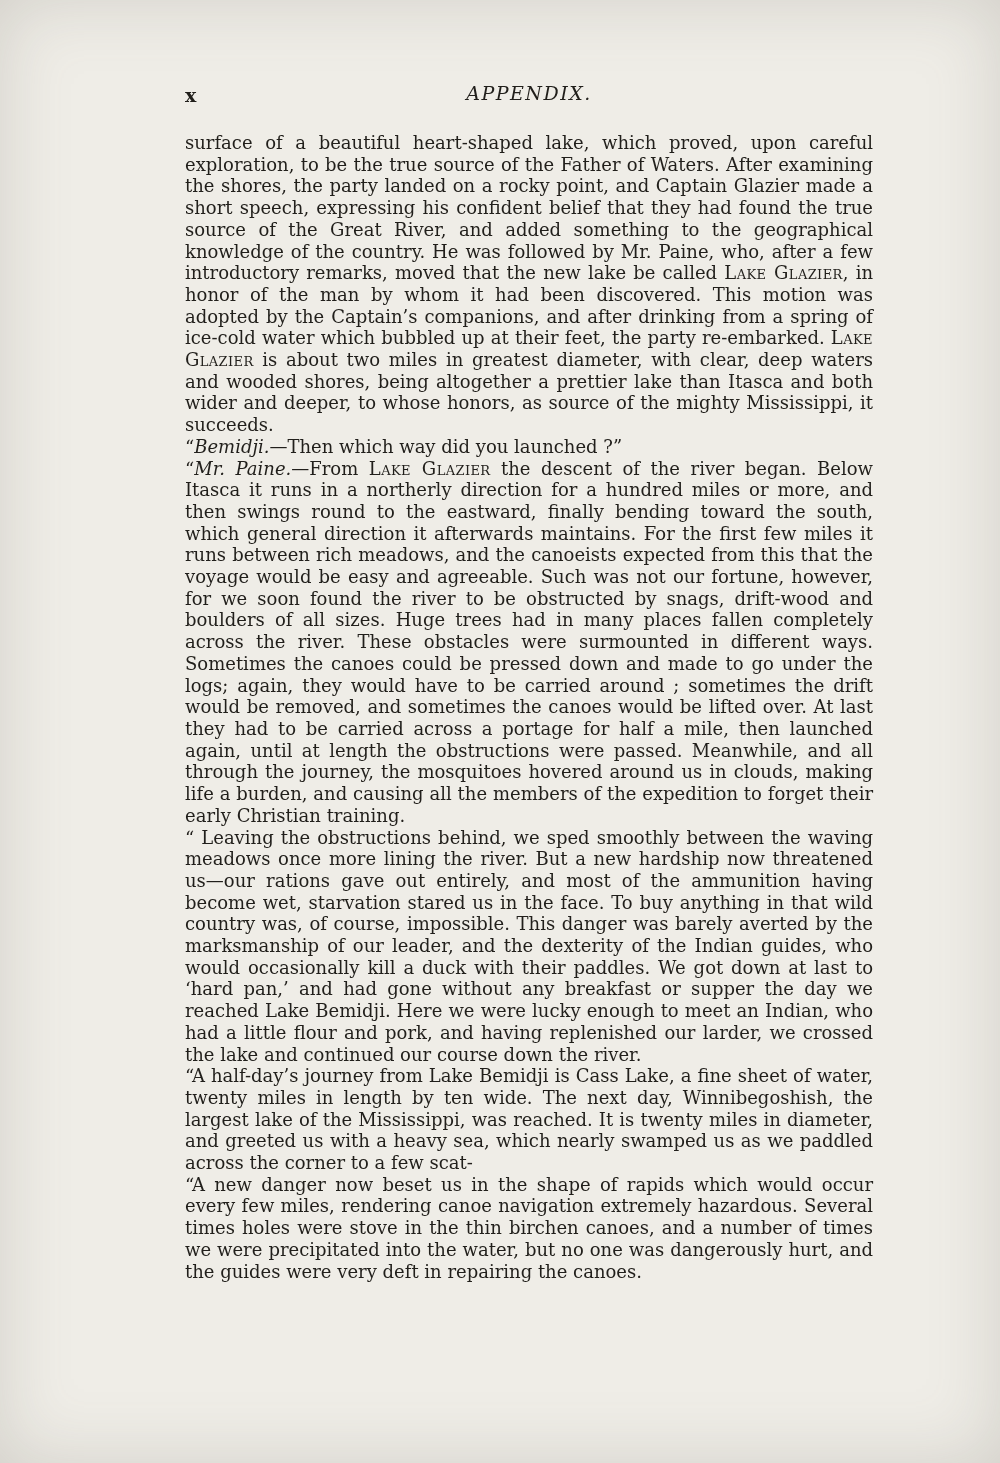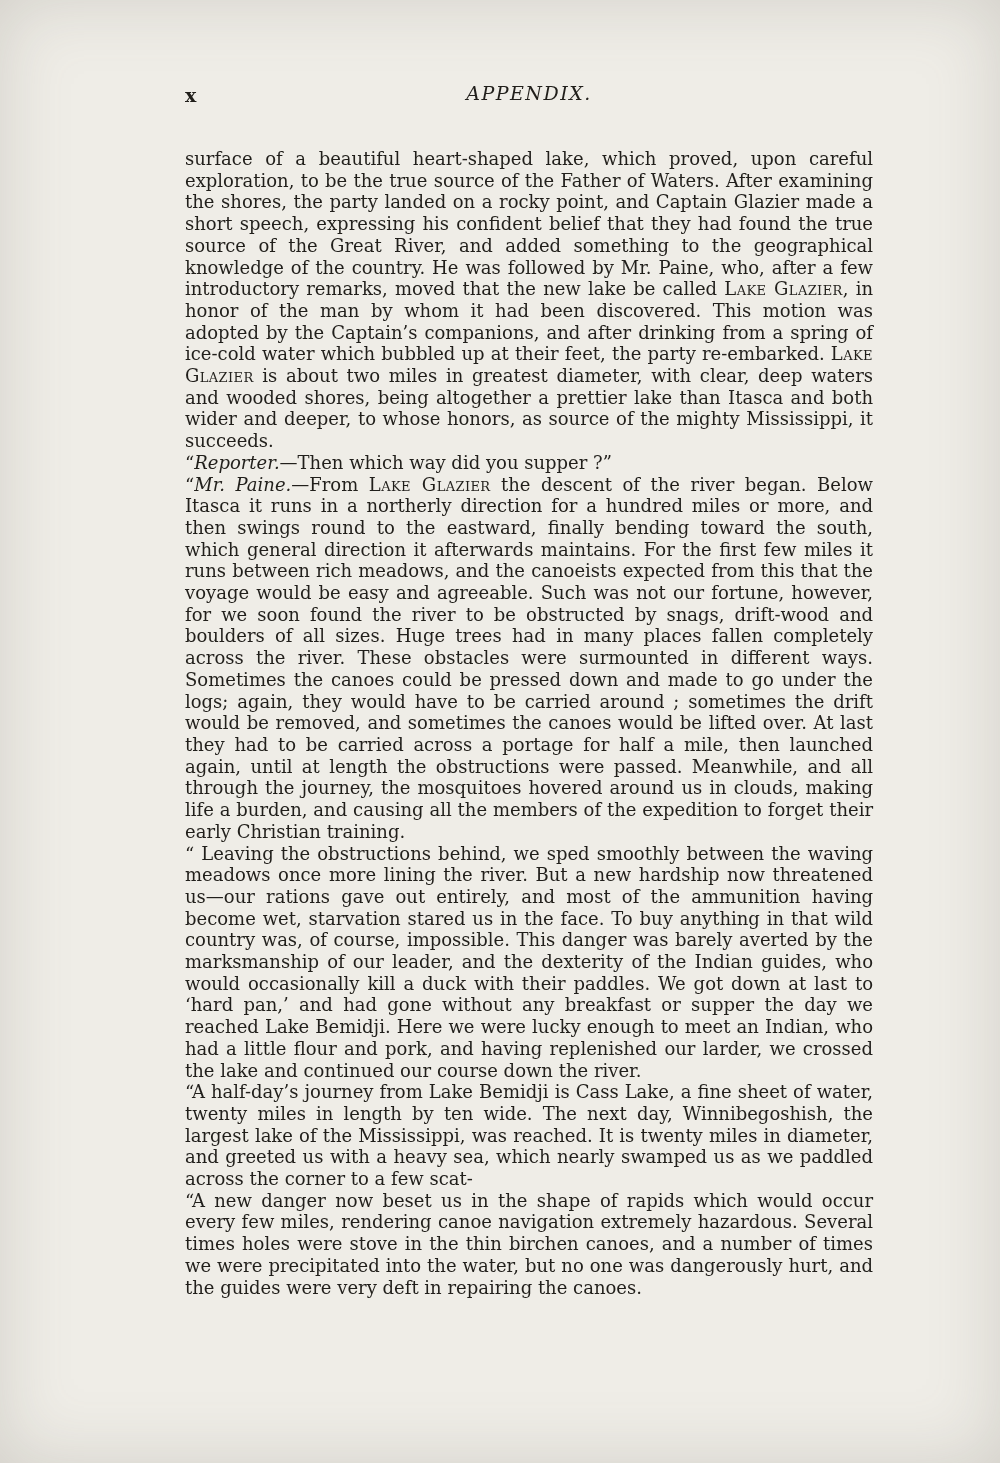--- a/index.html
+++ b/index.html
@@ -32,21 +32,21 @@
     left: 0;
     right: 0;
     text-align: center;
     font-style: italic;
     font-size: 19px;
     letter-spacing: 1.5px;
   }
   .text-body {
     position: absolute;
     left: 185px;
-    top: 148px;
+    top: 132px;
     width: 688px;
     font-size: 18px;
     line-height: 21.7px;
     text-align: justify;
   }
   .text-body p {
     margin: 0;
     padding: 0;
   }
   .italic { font-style: italic; }
@@ -55,19 +55,19 @@
 </head>
 <body>
 
 <div class="page">
   <div class="page-header">
     <span class="page-num">x</span>
     <span class="running-title">APPENDIX.</span>
   </div>
   <div class="text-body" id="text-body">
       <p><span>surface of a beautiful heart-shaped lake, which proved, upon careful exploration, to be the true source of the Father of Waters. After examining the shores, the party landed on a rocky point, and Captain Glazier made a short speech, expressing his confident belief that they had found the true source of the Great River, and added something to the geographical knowledge of the country. He was followed by Mr. Paine, who, after a few introductory remarks, moved that the new lake be called </span><span class="smallcaps">Lake Glazier</span><span>, in honor of the man by whom it had been discovered. This motion was adopted by the Captain’s companions, and after drinking from a spring of ice-cold water which bubbled up at their feet, the party re-embarked. </span><span class="smallcaps">Lake Glazier</span><span> is about two miles in greatest diameter, with clear, deep waters and wooded shores, being altogether a prettier lake than Itasca and both wider and deeper, to whose honors, as source of the mighty Mississippi, it succeeds.</span></p>
-      <p><span>“</span><span class="italic">Reporter.</span><span>—Then which way did you supper ?”</span></p>
+      <p><span>“</span><span class="italic">Bemidji.</span><span>—Then which way did you launched ?”</span></p>
       <p><span>“</span><span class="italic">Mr. Paine.</span><span>—From </span><span class="smallcaps">Lake Glazier</span><span> the descent of the river began. Below Itasca it runs in a northerly direction for a hundred miles or more, and then swings round to the eastward, finally bending toward the south, which general direction it afterwards maintains. For the first few miles it runs between rich meadows, and the canoeists expected from this that the voyage would be easy and agreeable. Such was not our fortune, however, for we soon found the river to be obstructed by snags, drift-wood and boulders of all sizes. Huge trees had in many places fallen completely across the river. These obstacles were surmounted in different ways. Sometimes the canoes could be pressed down and made to go under the logs; again, they would have to be carried around ; sometimes the drift would be removed, and sometimes the canoes would be lifted over. At last they had to be carried across a portage for half a mile, then launched again, until at length the obstructions were passed. Meanwhile, and all through the journey, the mosquitoes hovered around us in clouds, making life a burden, and causing all the members of the expedition to forget their early Christian training.</span></p>
       <p><span>“ Leaving the obstructions behind, we sped smoothly between the waving meadows once more lining the river. But a new hardship now threatened us—our rations gave out entirely, and most of the ammunition having become wet, starvation stared us in the face. To buy anything in that wild country was, of course, impossible. This danger was barely averted by the marksmanship of our leader, and the dexterity of the Indian guides, who would occasionally kill a duck with their paddles. We got down at last to ‘hard pan,’ and had gone without any breakfast or supper the day we reached Lake Bemidji. Here we were lucky enough to meet an Indian, who had a little flour and pork, and having replenished our larder, we crossed the lake and continued our course down the river.</span></p>
       <p><span>“A half-day’s journey from Lake Bemidji is Cass Lake, a fine sheet of water, twenty miles in length by ten wide. The next day, Winnibegoshish, the largest lake of the Mississippi, was reached. It is twenty miles in diameter, and greeted us with a heavy sea, which nearly swamped us as we paddled across the corner to a few scat-</span></p>
       <p><span>“A new danger now beset us in the shape of rapids which would occur every few miles, rendering canoe navigation extremely hazardous. Several times holes were stove in the thin birchen canoes, and a number of times we were precipitated into the water, but no one was dangerously hurt, and the guides were very deft in repairing the canoes.</span></p>
     </div>
 </div>
 
 </body></html>

